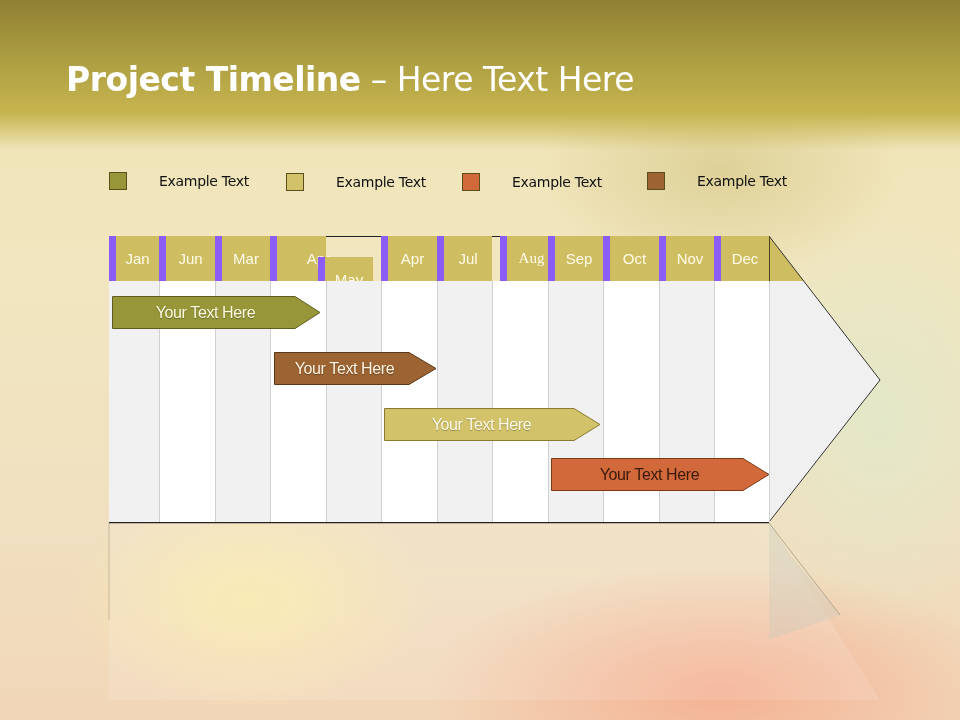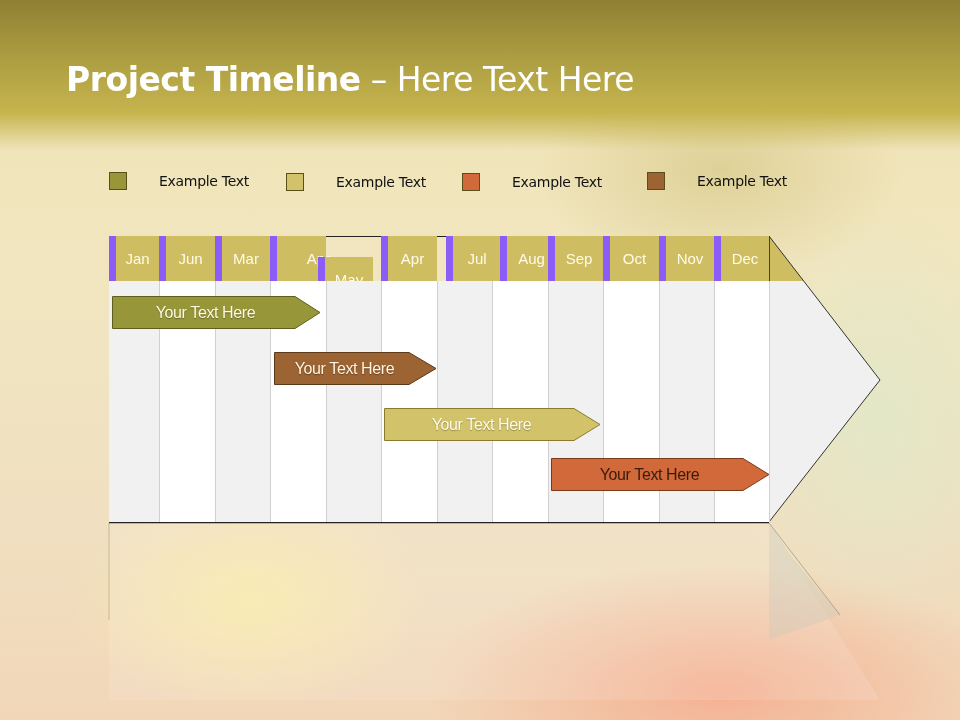--- a/index.html
+++ b/index.html
@@ -89,22 +89,22 @@
     <line x1="109" y1="236.5" x2="769" y2="236.5" stroke="#222" stroke-width="1"></line>
     <line x1="109.5" y1="236" x2="109.5" y2="522" stroke="#222" stroke-width="1"></line>
   </svg>
 
   <div class="month-header" style="left:109px;width:50px;">Jan</div>
   <div class="month-header" style="left:159px;width:56px;">Jun</div>
   <div class="month-header" style="left:215px;width:55px;">Mar</div>
   <div class="month-header" style="left:270px;width:56px;padding-left:34px;">Apr</div>
   <div class="month-header" style="left:318px;width:55px;margin-top:21px;">May</div>
   <div class="month-header" style="left:381px;width:56px;">Apr</div>
-  <div class="month-header" style="left:437px;width:55px;margin-left:9px;">Jul</div>
-  <div class="month-header" style="left:500px;width:56px;">Aug</div>
+  <div class="month-header" style="left:437px;width:55px;">Jul</div>
+  <div class="month-header" style="left:500px;width:56px;font-family:Liberation Serif, serif;">Aug</div>
   <div class="month-header" style="left:548px;width:55px;">Sep</div>
   <div class="month-header" style="left:603px;width:56px;">Oct</div>
   <div class="month-header" style="left:659px;width:55px;">Nov</div>
   <div class="month-header" style="left:714px;width:56px;border-right:1px solid #4c4320;">Dec</div>
 
   <div class="month-col" style="left:109px;width:50px;background:#f1f1f1;border-left:none;"></div>
   <div class="month-col" style="left:159px;width:56px;background:#ffffff;"></div>
   <div class="month-col" style="left:215px;width:55px;background:#f1f1f1;"></div>
   <div class="month-col" style="left:270px;width:56px;background:#ffffff;"></div>
   <div class="month-col" style="left:326px;width:55px;background:#f1f1f1;"></div>

